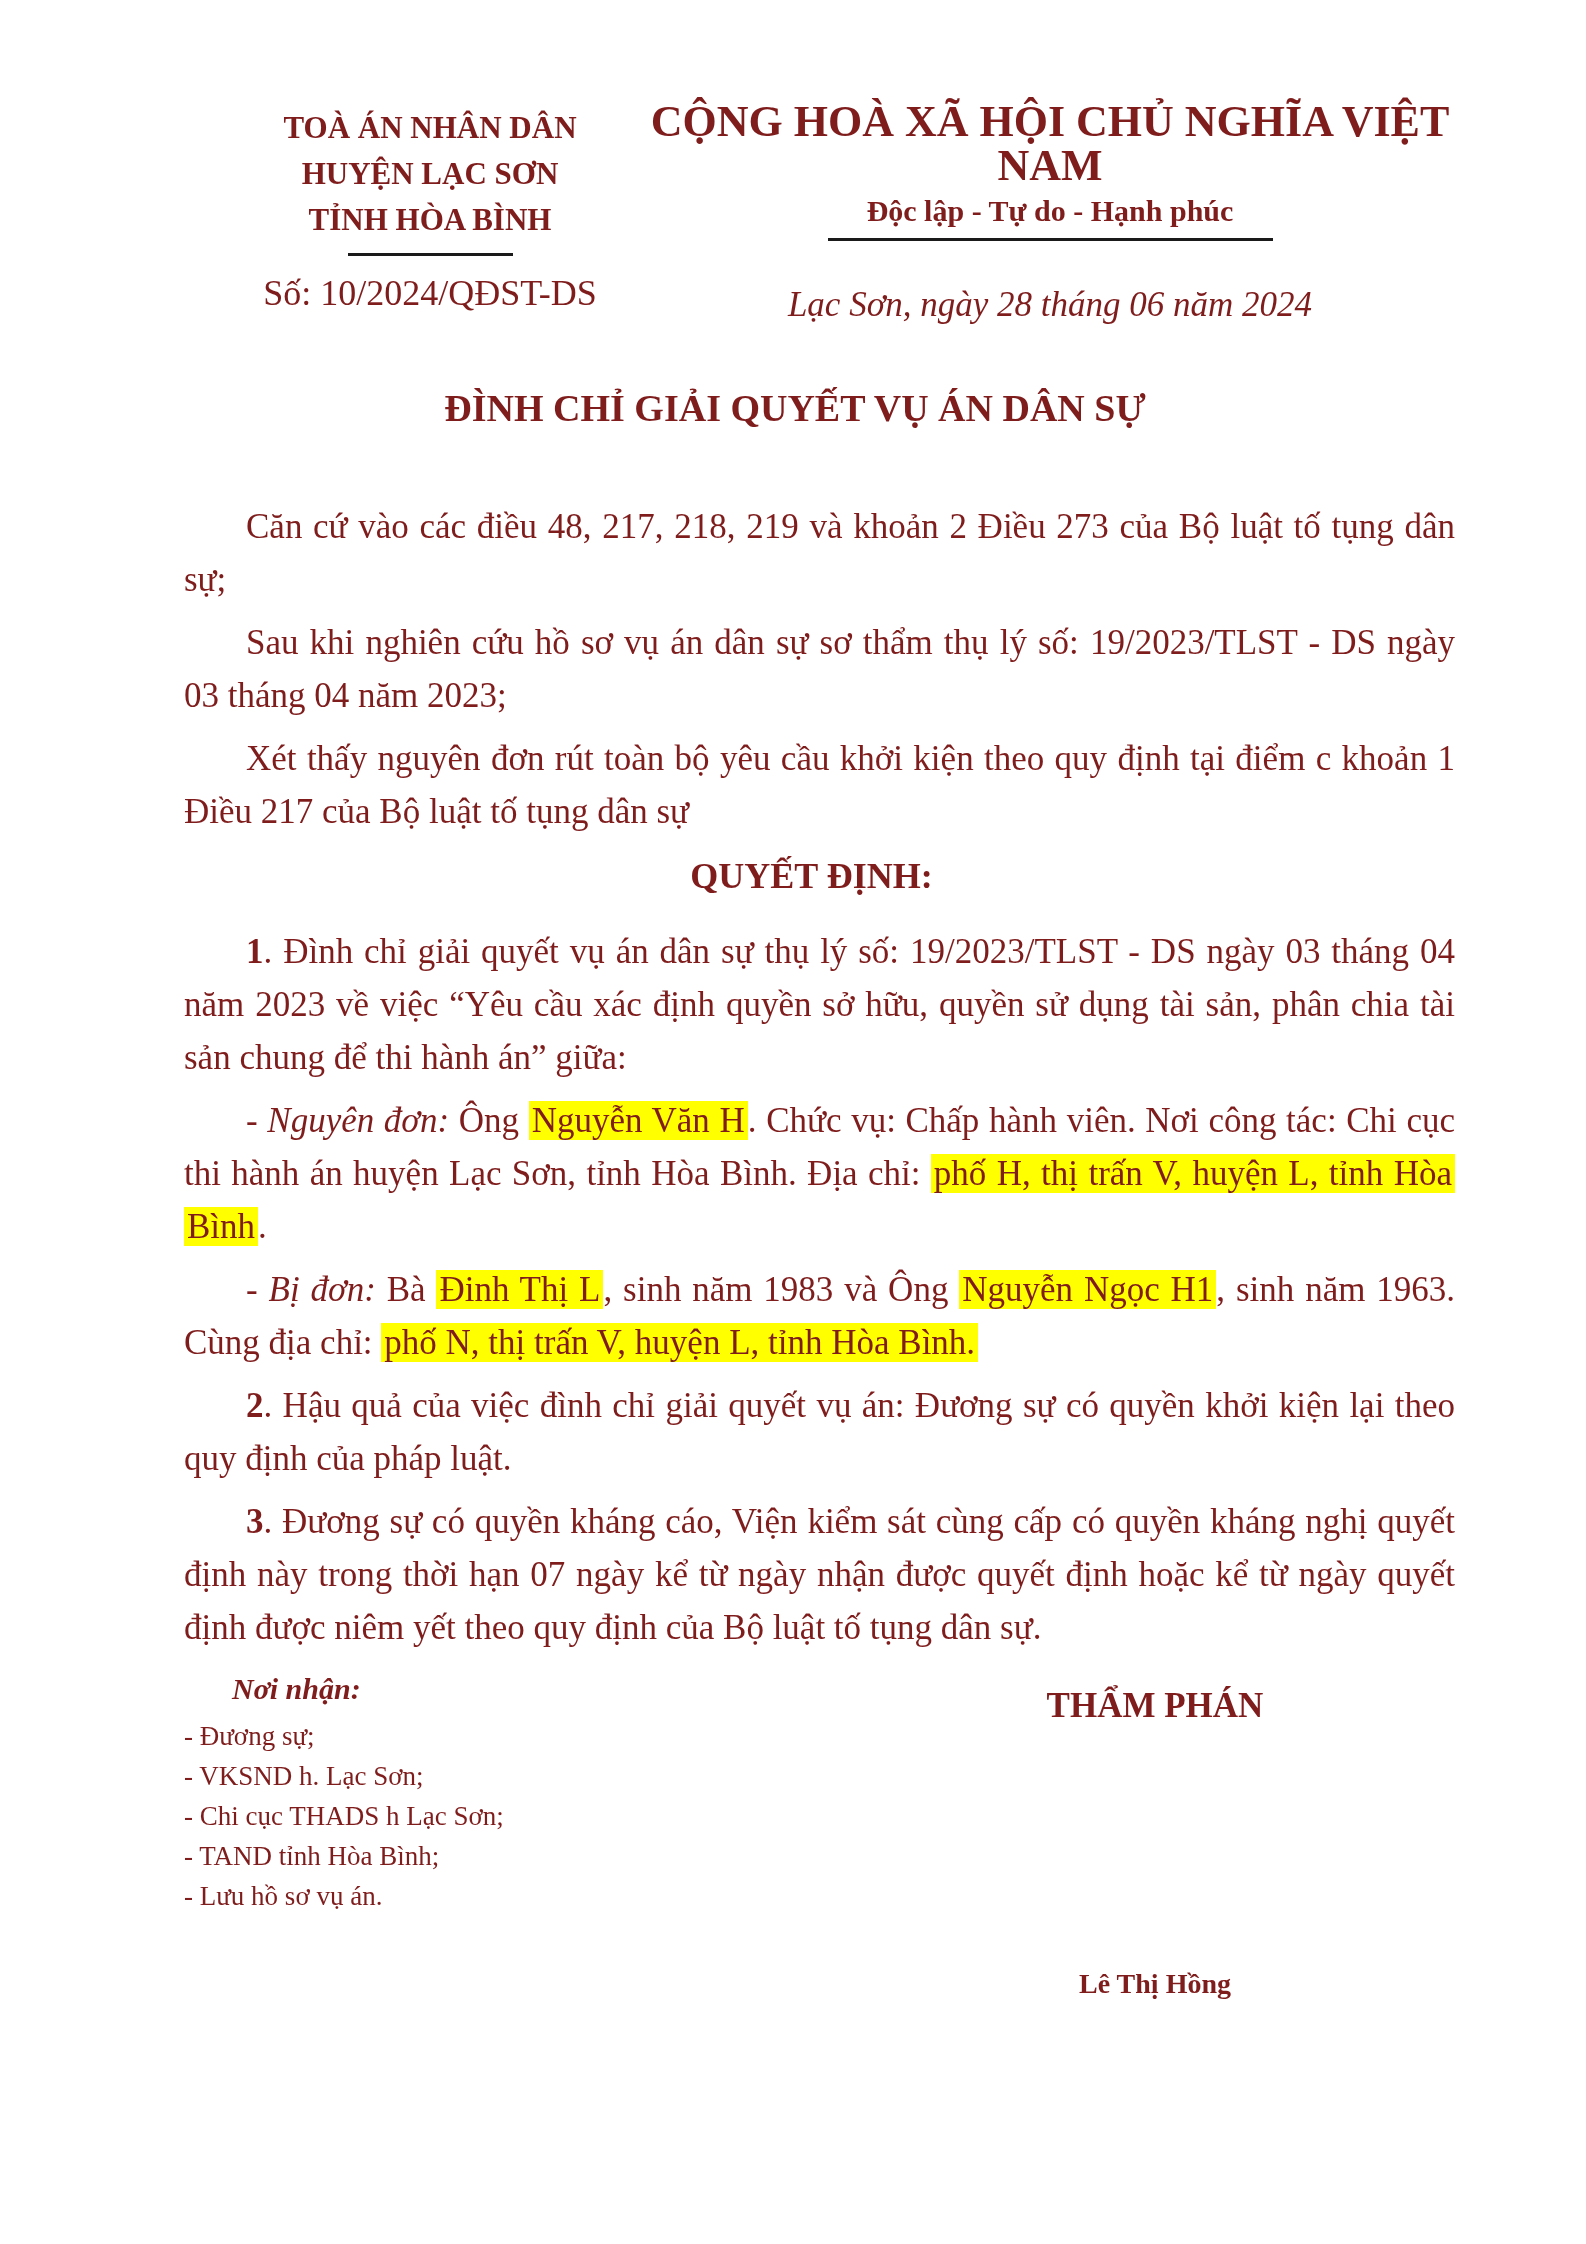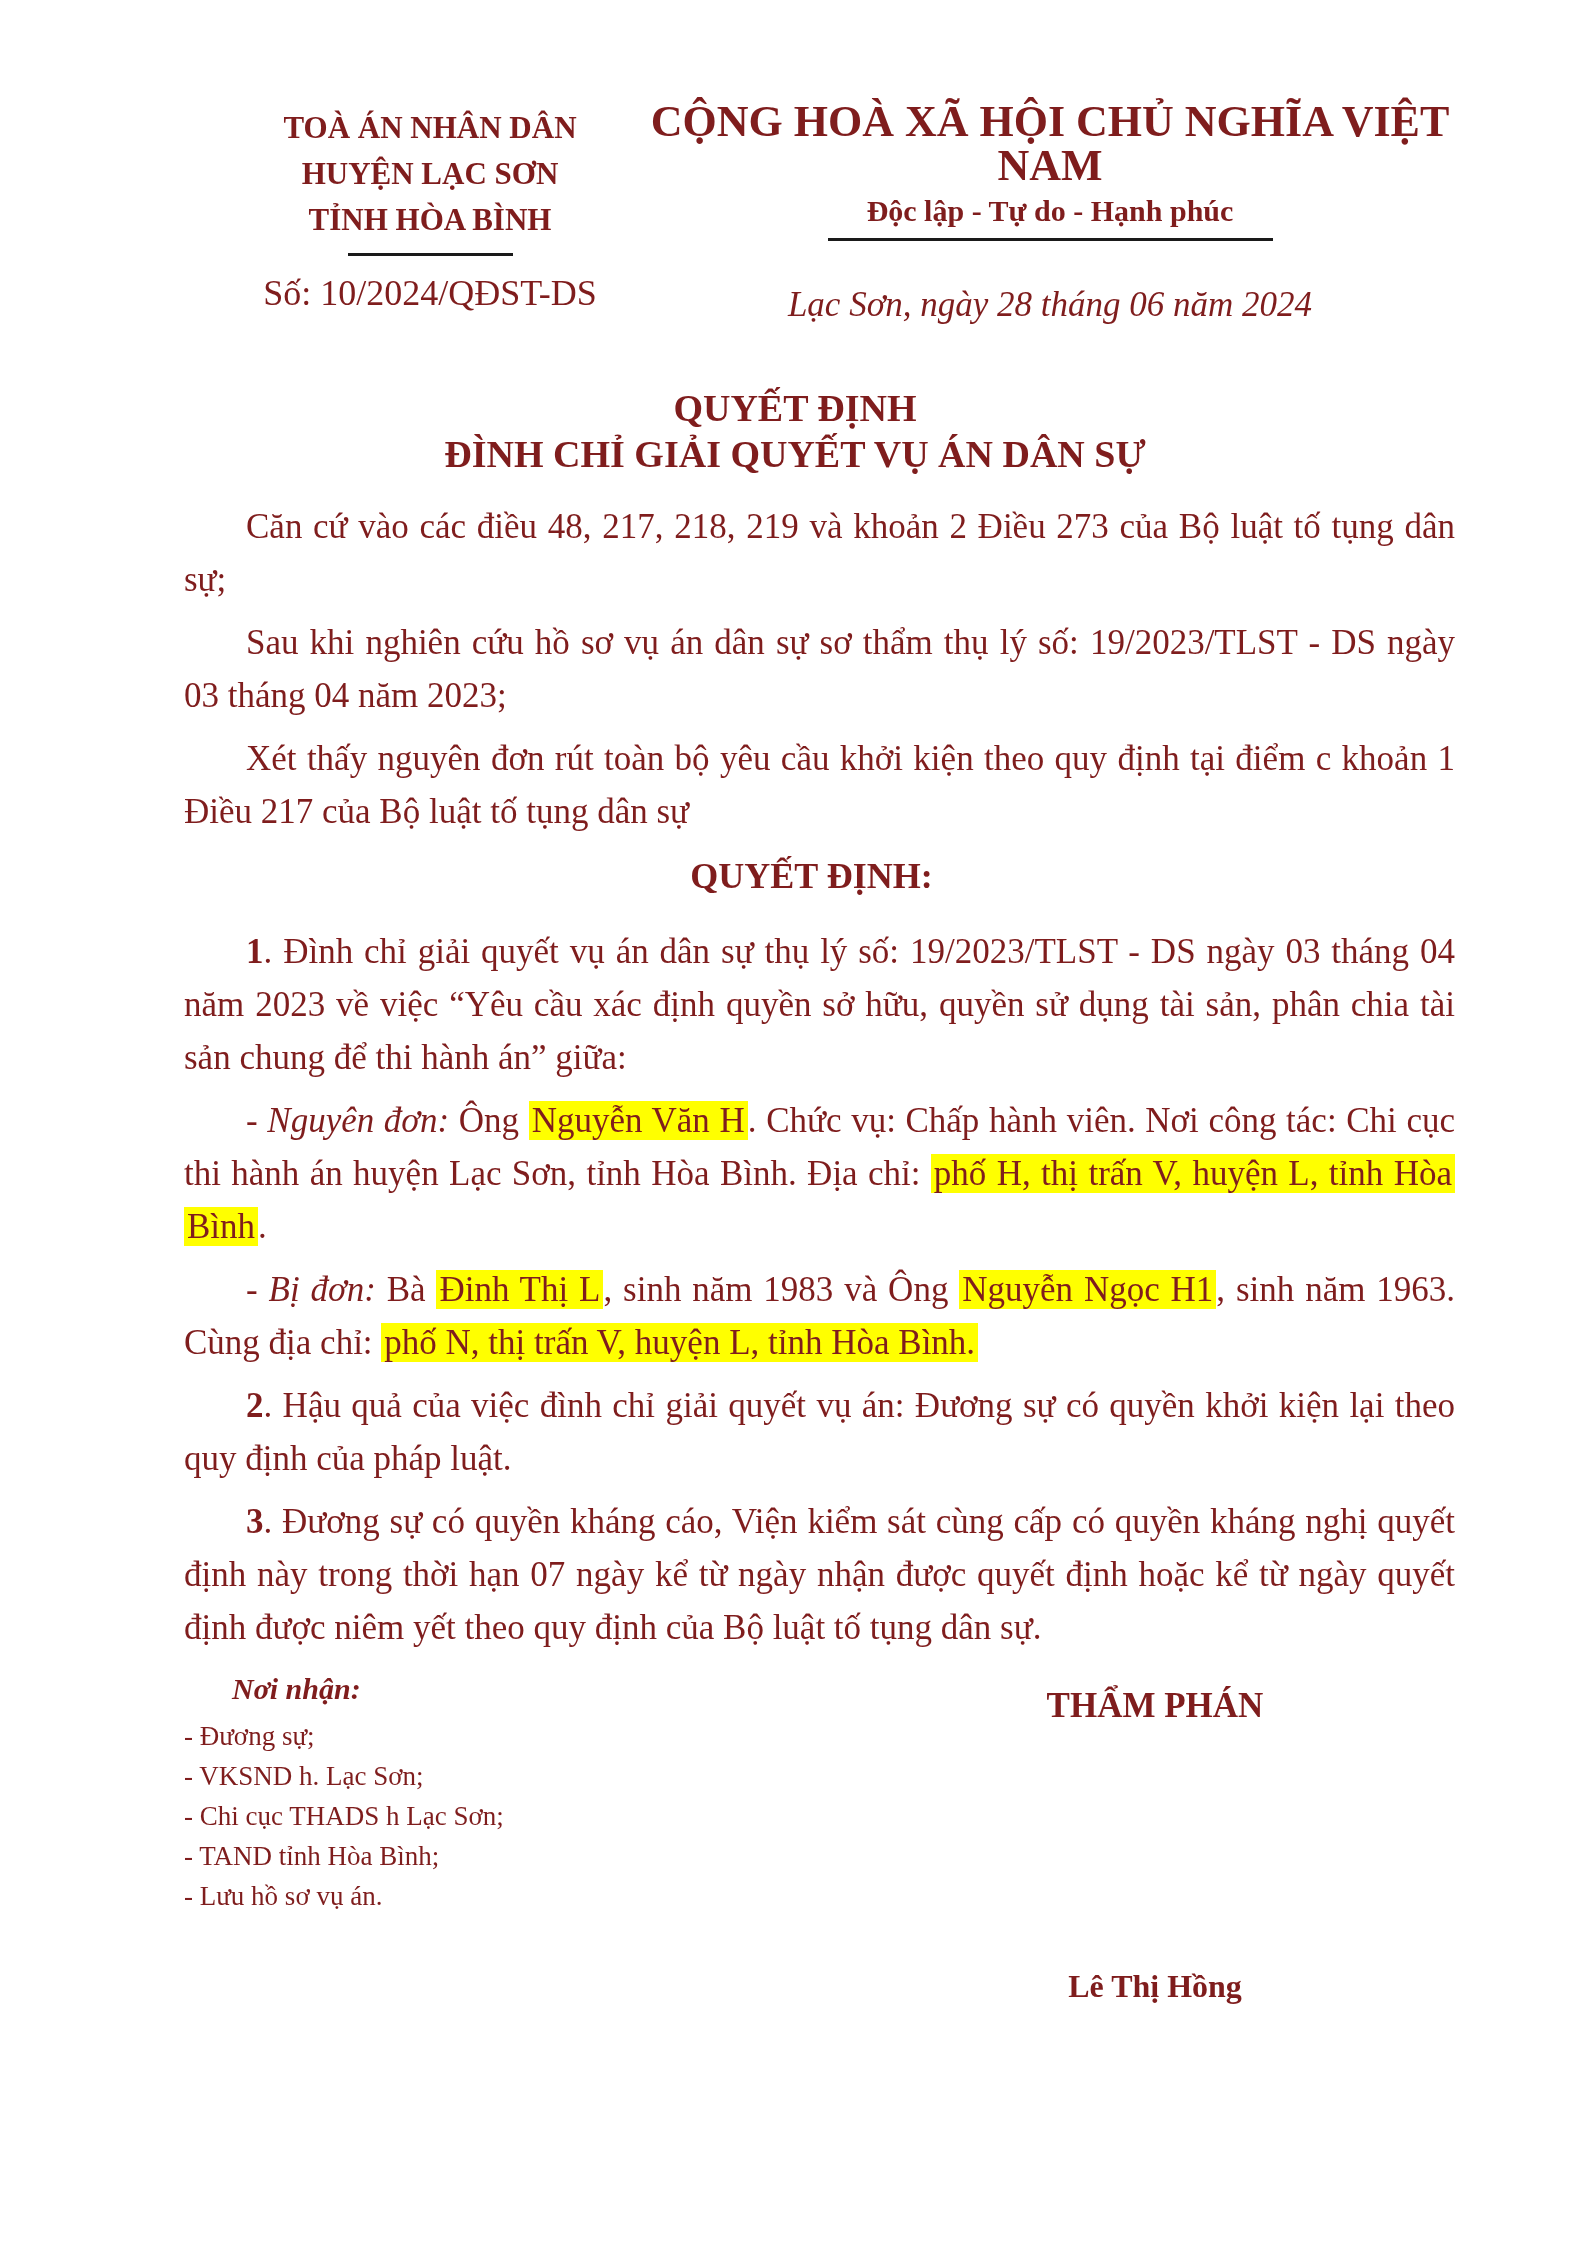--- a/index.html
+++ b/index.html
@@ -70,21 +70,21 @@
     margin: 0 0 10px 62px;
   }
   .recipient-item { font-size: 27px; line-height: 40px; margin-left: 14px; }
 
   .judge-title {
     position: absolute; top: 1668px; left: 955px; width: 400px;
     text-align: center; font-weight: bold; font-size: 35px; margin-top: 18px;
   }
   .judge-name {
     position: absolute; top: 1968px; left: 955px; width: 400px;
-    text-align: center; font-weight: bold; font-size: 32px;
+    text-align: center; font-weight: bold; font-size: 28px;
   }
 </style>
 </head>
 <body>
 
 <div class="page">
 
   <div class="header-left">
     <div class="court-line">TOÀ ÁN NHÂN DÂN</div>
     <div class="court-line">HUYỆN LẠC SƠN</div>
@@ -94,21 +94,20 @@
   </div>
 
   <div class="header-right">
     <div class="nation-line1">CỘNG HOÀ XÃ HỘI CHỦ NGHĨA VIỆT NAM</div>
     <div class="nation-line2">Độc lập - Tự do - Hạnh phúc</div>
     <div class="rule-right"></div>
     <div class="date-line">Lạc Sơn, ngày 28 tháng 06 năm 2024</div>
   </div>
 
   <div class="title-block">
-    <div class="title-line">QUYẾT ĐỊNH</div>
     <div class="title-line">ĐÌNH CHỈ GIẢI QUYẾT VỤ ÁN DÂN SỰ</div>
   </div>
 
   <div class="doc-body" id="doc-body">
       <p class="para"><span>Căn cứ vào các điều 48, 217, 218, 219 và khoản 2 Điều 273 của Bộ luật tố tụng dân sự;</span></p>
       <p class="para"><span>Sau khi nghiên cứu hồ sơ vụ án dân sự sơ thẩm thụ lý số: 19/2023/TLST - DS ngày 03 tháng 04 năm 2023;</span></p>
       <p class="para"><span>Xét thấy nguyên đơn rút toàn bộ yêu cầu khởi kiện theo quy định tại điểm c khoản 1 Điều 217 của Bộ luật tố tụng dân sự</span></p>
       <p class="para center-heading">QUYẾT ĐỊNH:</p>
       <p class="para"><span class="bd">1</span><span>. Đình chỉ giải quyết vụ án dân sự thụ lý số: 19/2023/TLST - DS ngày 03 tháng 04 năm 2023 về việc “Yêu cầu xác định quyền sở hữu, quyền sử dụng tài sản, phân chia tài sản chung để thi hành án” giữa:</span></p>
       <p class="para"><span>- </span><span class="it">Nguyên đơn:</span><span> Ông </span><span class="hl">Nguyễn Văn H</span><span>. Chức vụ: Chấp hành viên. Nơi công tác: Chi cục thi hành án huyện Lạc Sơn, tỉnh Hòa Bình. Địa chỉ: </span><span class="hl">phố H, thị trấn V, huyện L, tỉnh Hòa Bình</span><span>.</span></p>

